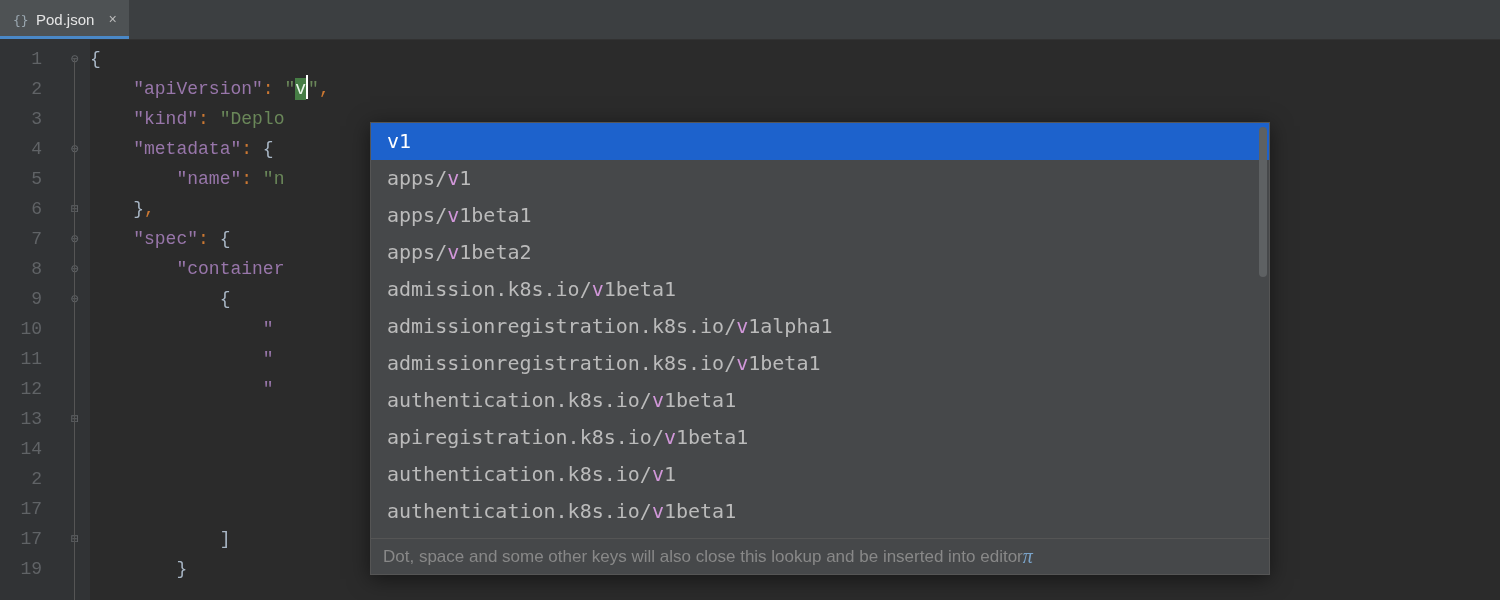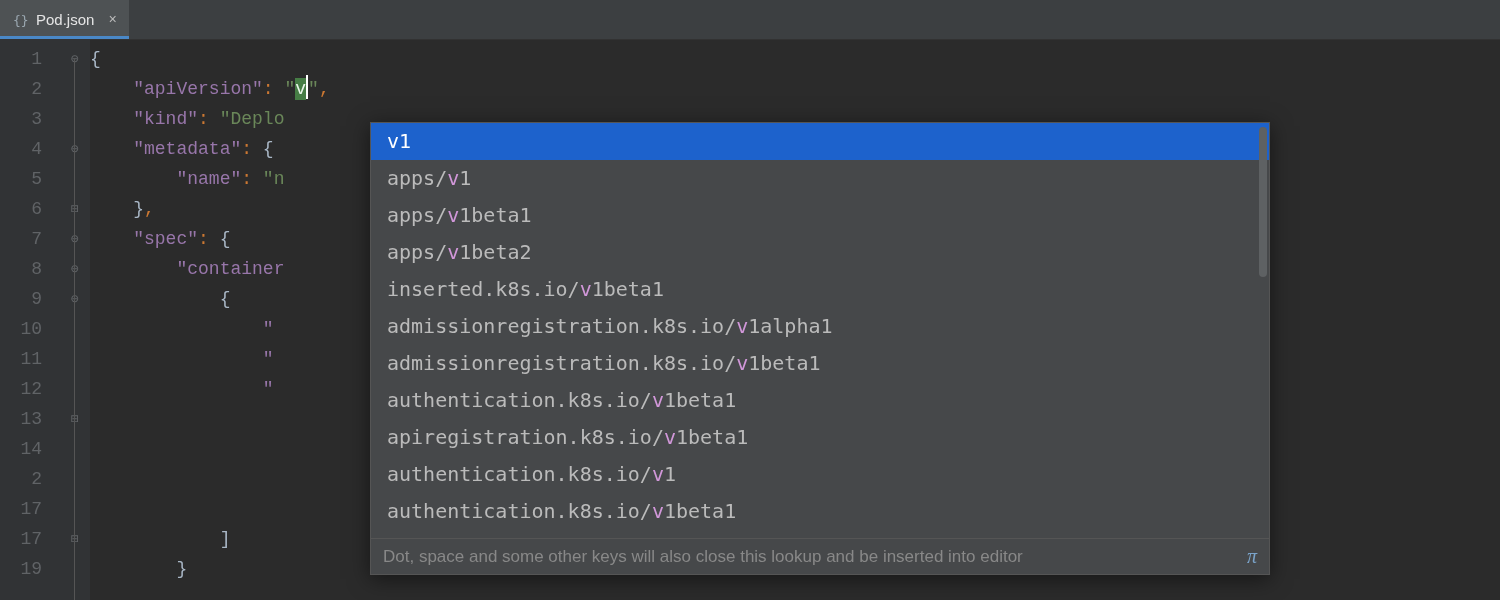--- a/index.html
+++ b/index.html
@@ -149,21 +149,20 @@
 .match { color: #d197d9; }
 .popup-item.selected .match { color: #ffffff; }
 .popup-hint {
   border-top: 1px solid #555;
   padding: 6px 12px;
   color: #888;
   font-family: -apple-system, "Segoe UI", sans-serif;
   font-size: 17px;
   display: flex;
   align-items: center;
-  justify-content: space-between;
 }
 .pi-icon {
   color: #7aa3c9;
   font-style: italic;
   font-family: Georgia, serif;
   font-size: 20px;
 }
 .popup-scrollbar {
   position: absolute;
   right: 2px;
@@ -252,21 +251,21 @@
     <div class="code-line">        <span class="tok-brace">}</span></div>
   </div>
 </div>
 
 <div class="popup">
   <div class="popup-items" id="popup-items">
       <div class="popup-item selected"><span></span><span class="match">v</span><span>1</span></div>
       <div class="popup-item"><span>apps/</span><span class="match">v</span><span>1</span></div>
       <div class="popup-item"><span>apps/</span><span class="match">v</span><span>1beta1</span></div>
       <div class="popup-item"><span>apps/</span><span class="match">v</span><span>1beta2</span></div>
-      <div class="popup-item"><span>inserted.k8s.io/</span><span class="match">v</span><span>1beta1</span></div>
+      <div class="popup-item"><span>admission.k8s.io/</span><span class="match">v</span><span>1beta1</span></div>
       <div class="popup-item"><span>admissionregistration.k8s.io/</span><span class="match">v</span><span>1alpha1</span></div>
       <div class="popup-item"><span>admissionregistration.k8s.io/</span><span class="match">v</span><span>1beta1</span></div>
       <div class="popup-item"><span>authentication.k8s.io/</span><span class="match">v</span><span>1beta1</span></div>
       <div class="popup-item"><span>apiregistration.k8s.io/</span><span class="match">v</span><span>1beta1</span></div>
       <div class="popup-item"><span>authentication.k8s.io/</span><span class="match">v</span><span>1</span></div>
       <div class="popup-item"><span>authentication.k8s.io/</span><span class="match">v</span><span>1beta1</span></div>
       <div class="popup-item"><span>authorization.k8s.io/</span><span class="match">v</span><span>1</span></div>
     </div>
   <div class="popup-scrollbar"></div>
   <div class="popup-hint">

